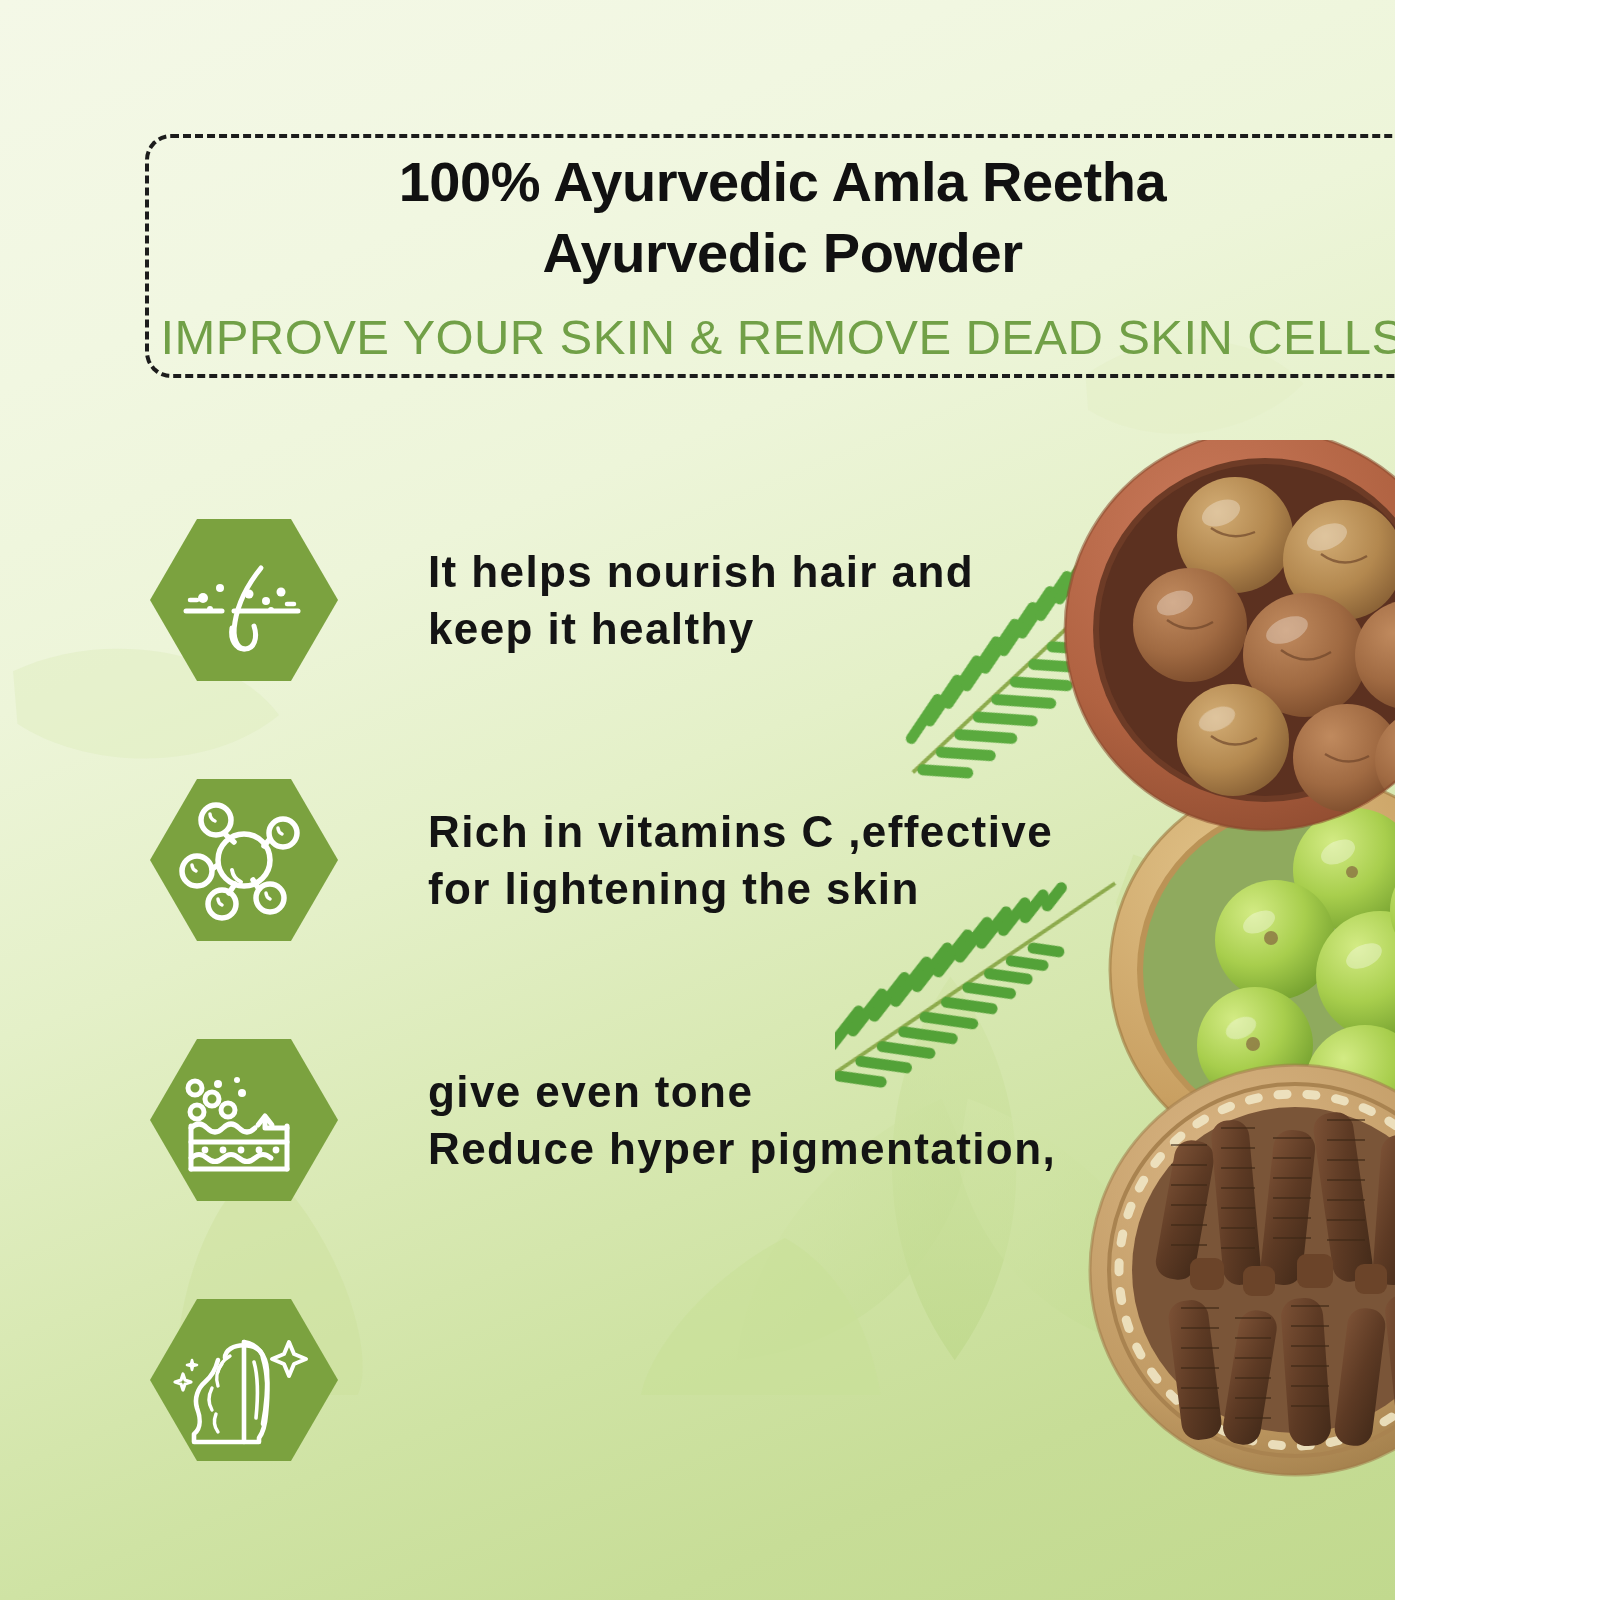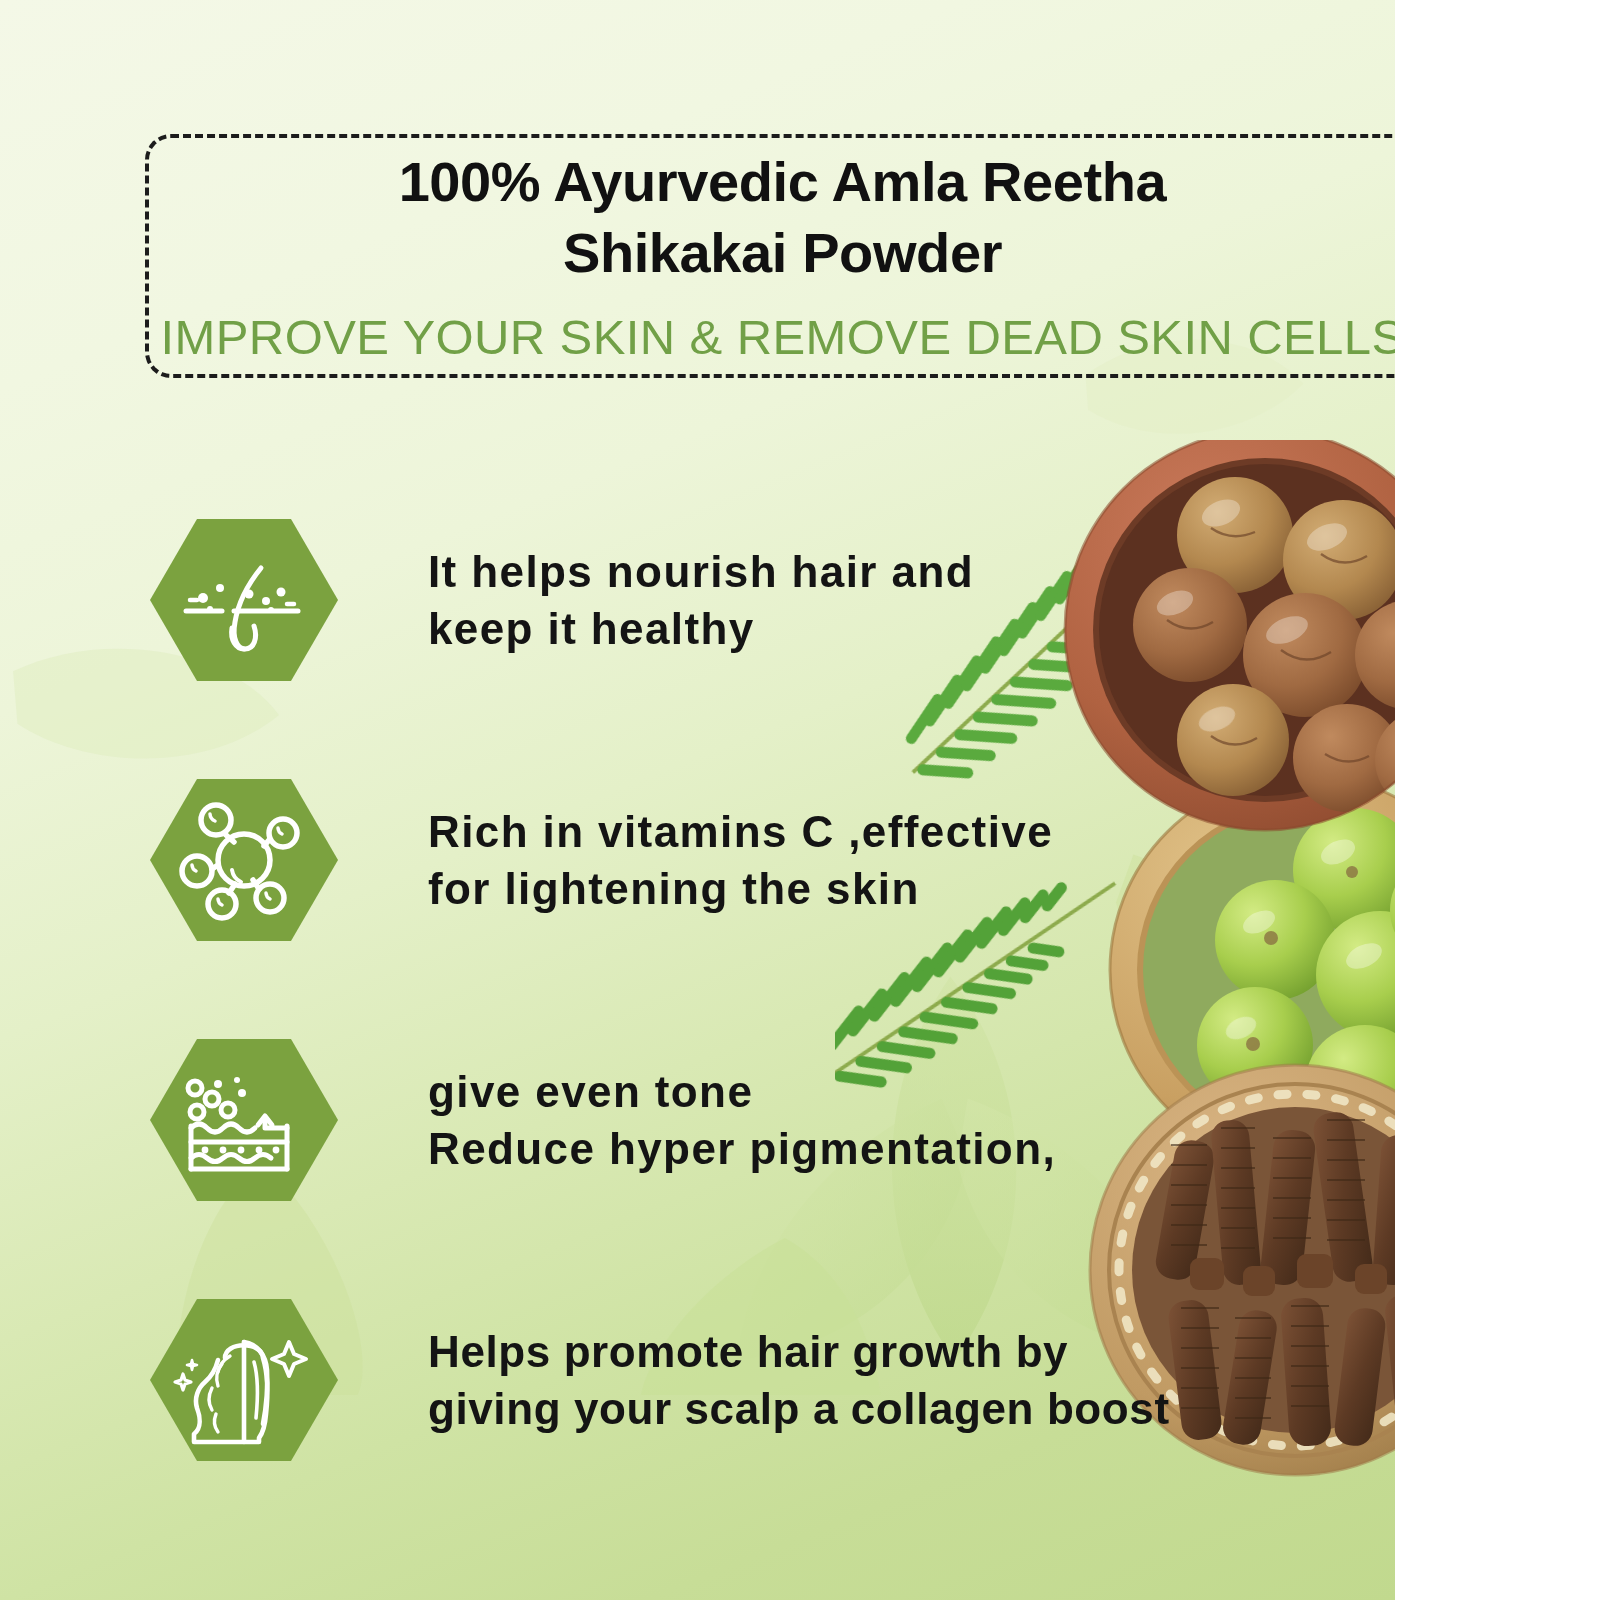--- a/index.html
+++ b/index.html
@@ -138,21 +138,21 @@
     <path d="M1110 1260 C1245 1310 1345 1420 1368 1555 C1225 1545 1125 1452 1098 1332 Z" fill="url(#lfB)" opacity="0.72"></path>
     <path d="M900 1420 C805 1470 745 1550 735 1600 L1010 1600 C995 1510 955 1450 900 1420 Z" fill="#c9e097" opacity="0.55"></path>
 
     <path d="M300 1330 C400 1430 430 1560 410 1600 L200 1600 C200 1480 240 1380 300 1330 Z" fill="#cbe09b" opacity="0.45"></path>
 
     <path d="M1300 980 C1420 1020 1520 1120 1560 1245 C1420 1240 1310 1150 1280 1035 Z" fill="#cde29e" opacity="0.5"></path>
   </svg>
 
   <div class="header-box">
     <div class="title-line">100% Ayurvedic Amla Reetha</div>
-    <div class="title-line">Shikakai Powder</div>
+    <div class="title-line">Ayurvedic Powder</div>
     <div class="subtitle">IMPROVE YOUR SKIN &amp; REMOVE DEAD SKIN CELLS</div>
   </div>
 
   <svg class="product-art" viewBox="0 0 560 1080">
     <defs>
       <radialGradient id="terraG" cx="35%" cy="25%" r="85%">
         <stop offset="0%" stop-color="#c9795a"></stop>
         <stop offset="60%" stop-color="#b06241"></stop>
         <stop offset="100%" stop-color="#8d4a2f"></stop>
       </radialGradient>
@@ -488,20 +488,16 @@
             <path d="M66 118 q-4 10 2 18" stroke-width="3.4"></path>
             <path d="M80 60 q-10 6 -12 16" stroke-width="3.4"></path>
 
             <path d="M139 46 L144 58 L156 63 L144 68 L139 80 L134 68 L122 63 L134 58 Z" stroke-width="4"></path>
 
             <path d="M33 78 L35 84 L41 86 L35 88 L33 94 L31 88 L25 86 L31 84 Z" stroke-width="3.2"></path>
             <path d="M42 64 L43 68 L47 69 L43 70 L42 74 L41 70 L37 69 L41 68 Z" stroke-width="2.6"></path>
           </g>
         </svg>
       </div>
-      <div class="feature-text wide">
-        <div>Helps promote hair growth by</div>
-        <div>giving your scalp a collagen boost</div>
-      </div>
     </div>
 
   </div>
 </div>
 
 </body></html>

